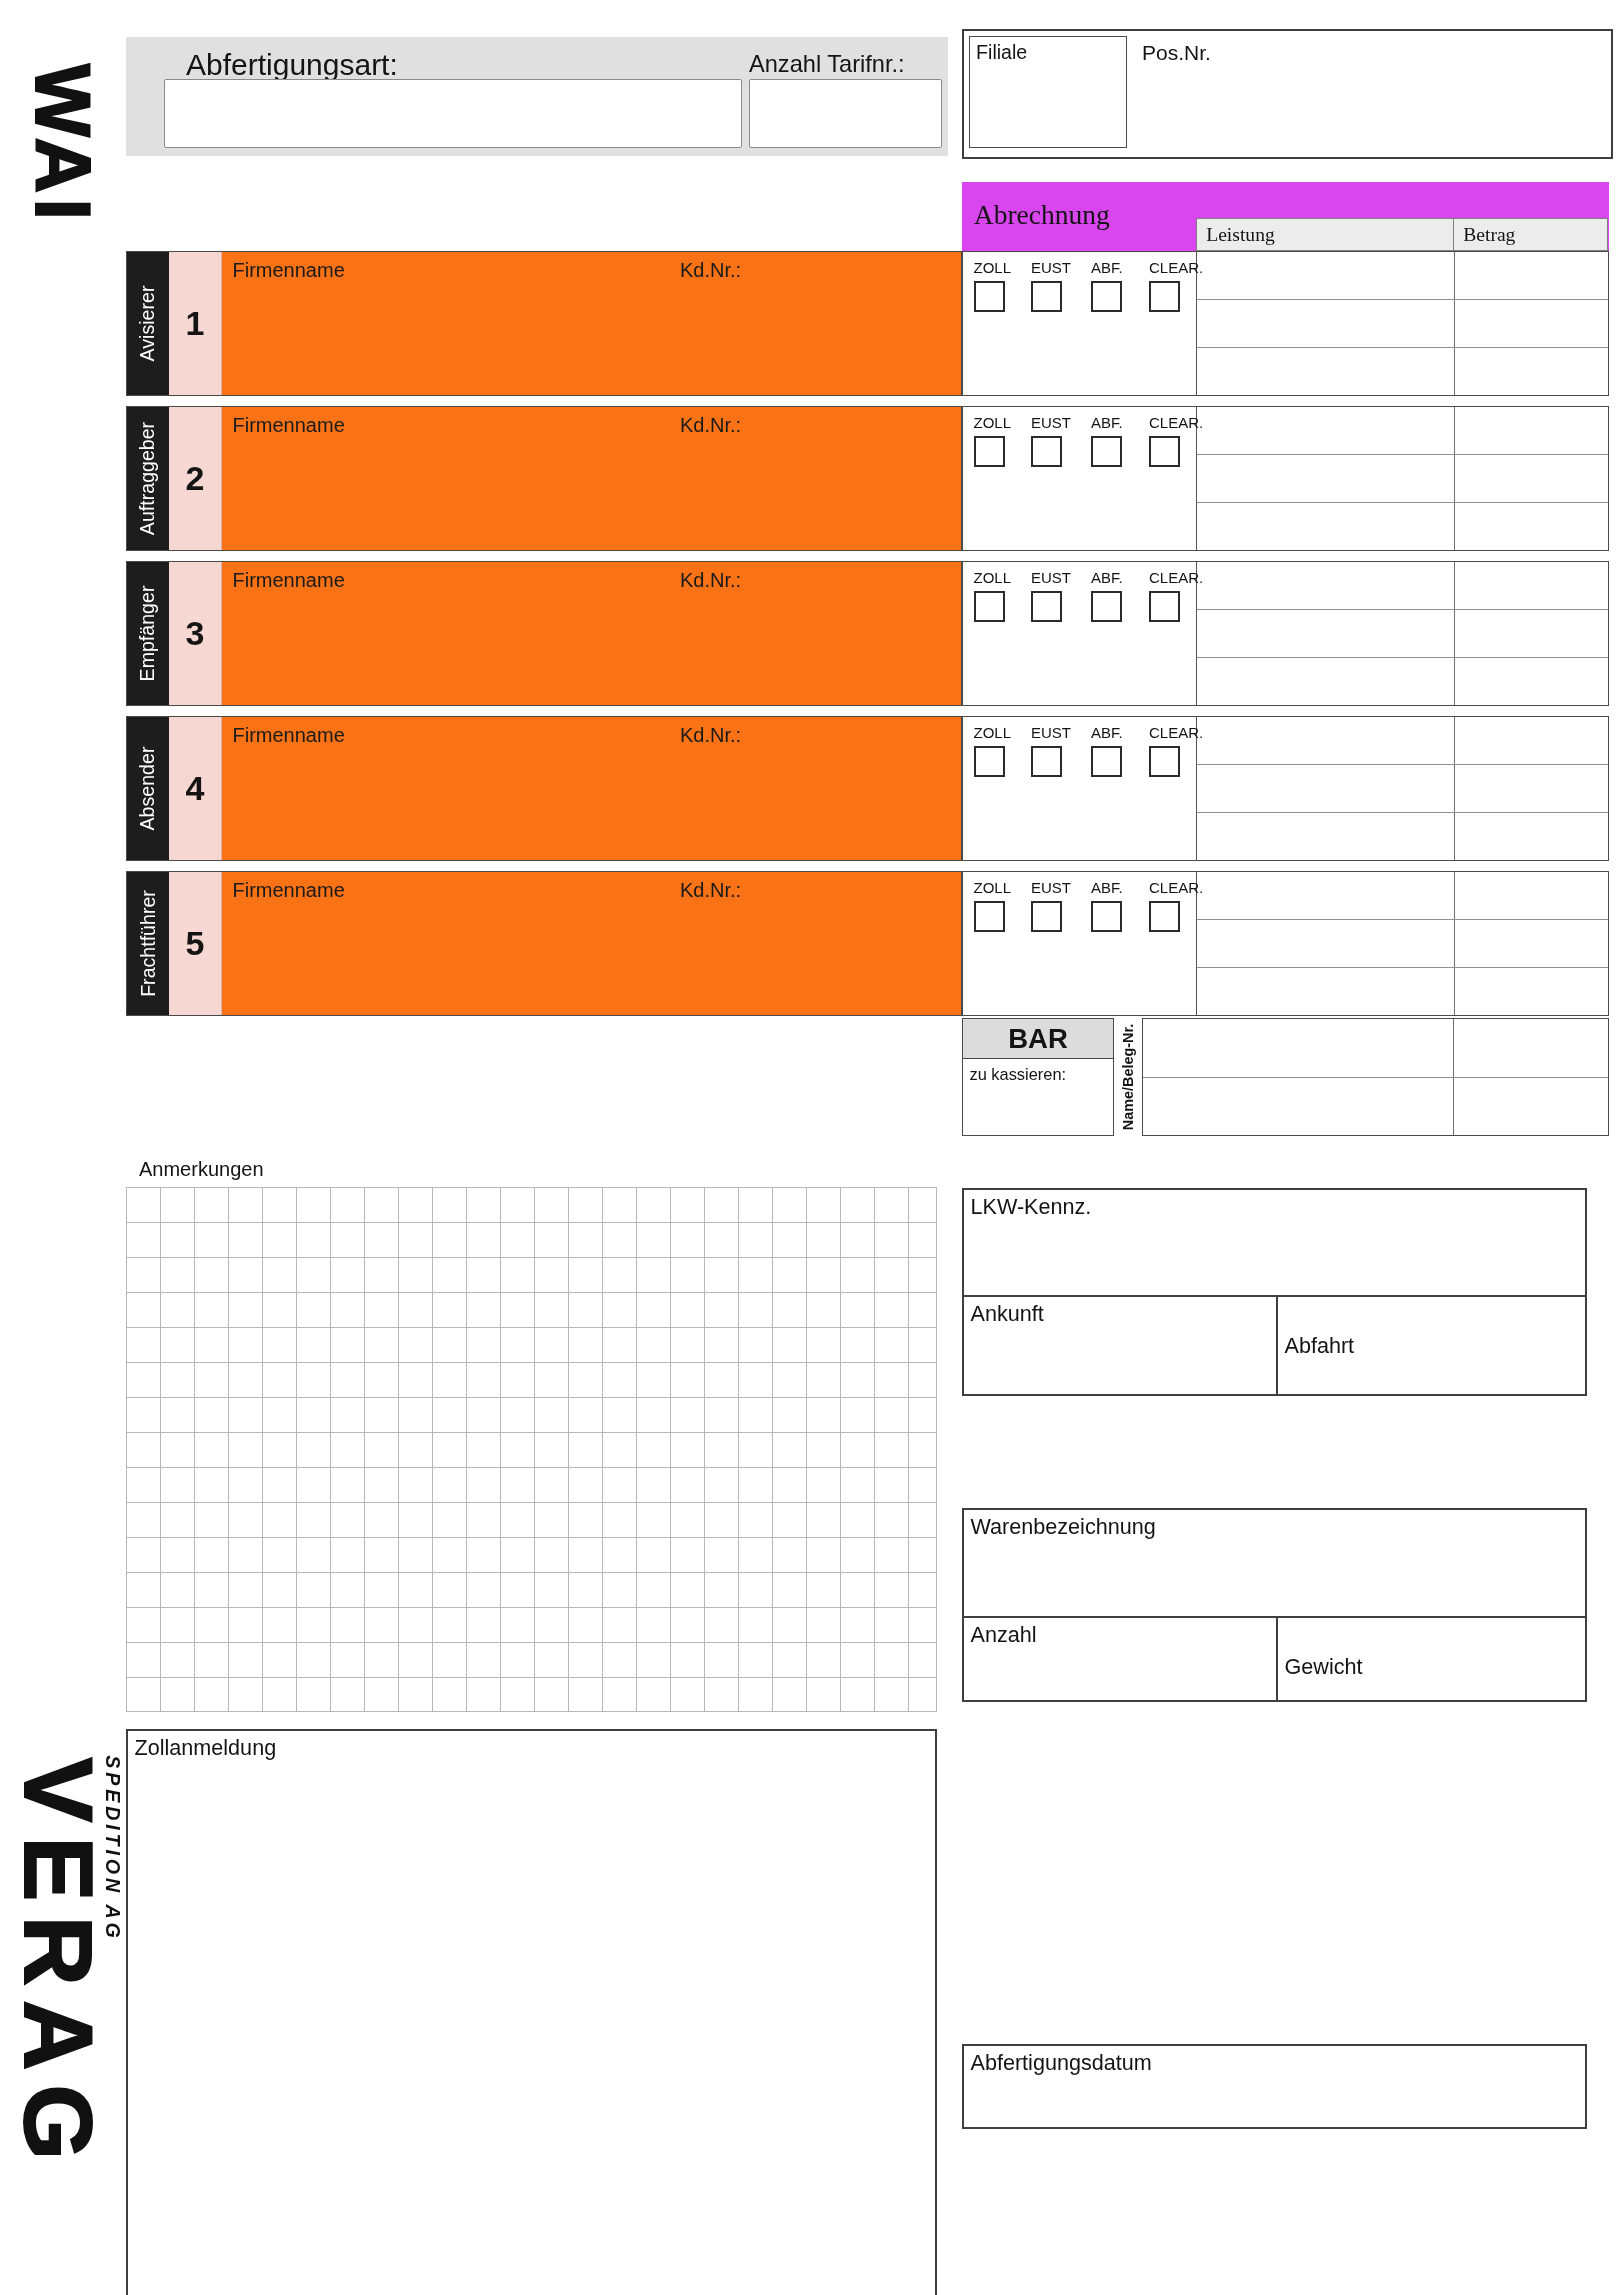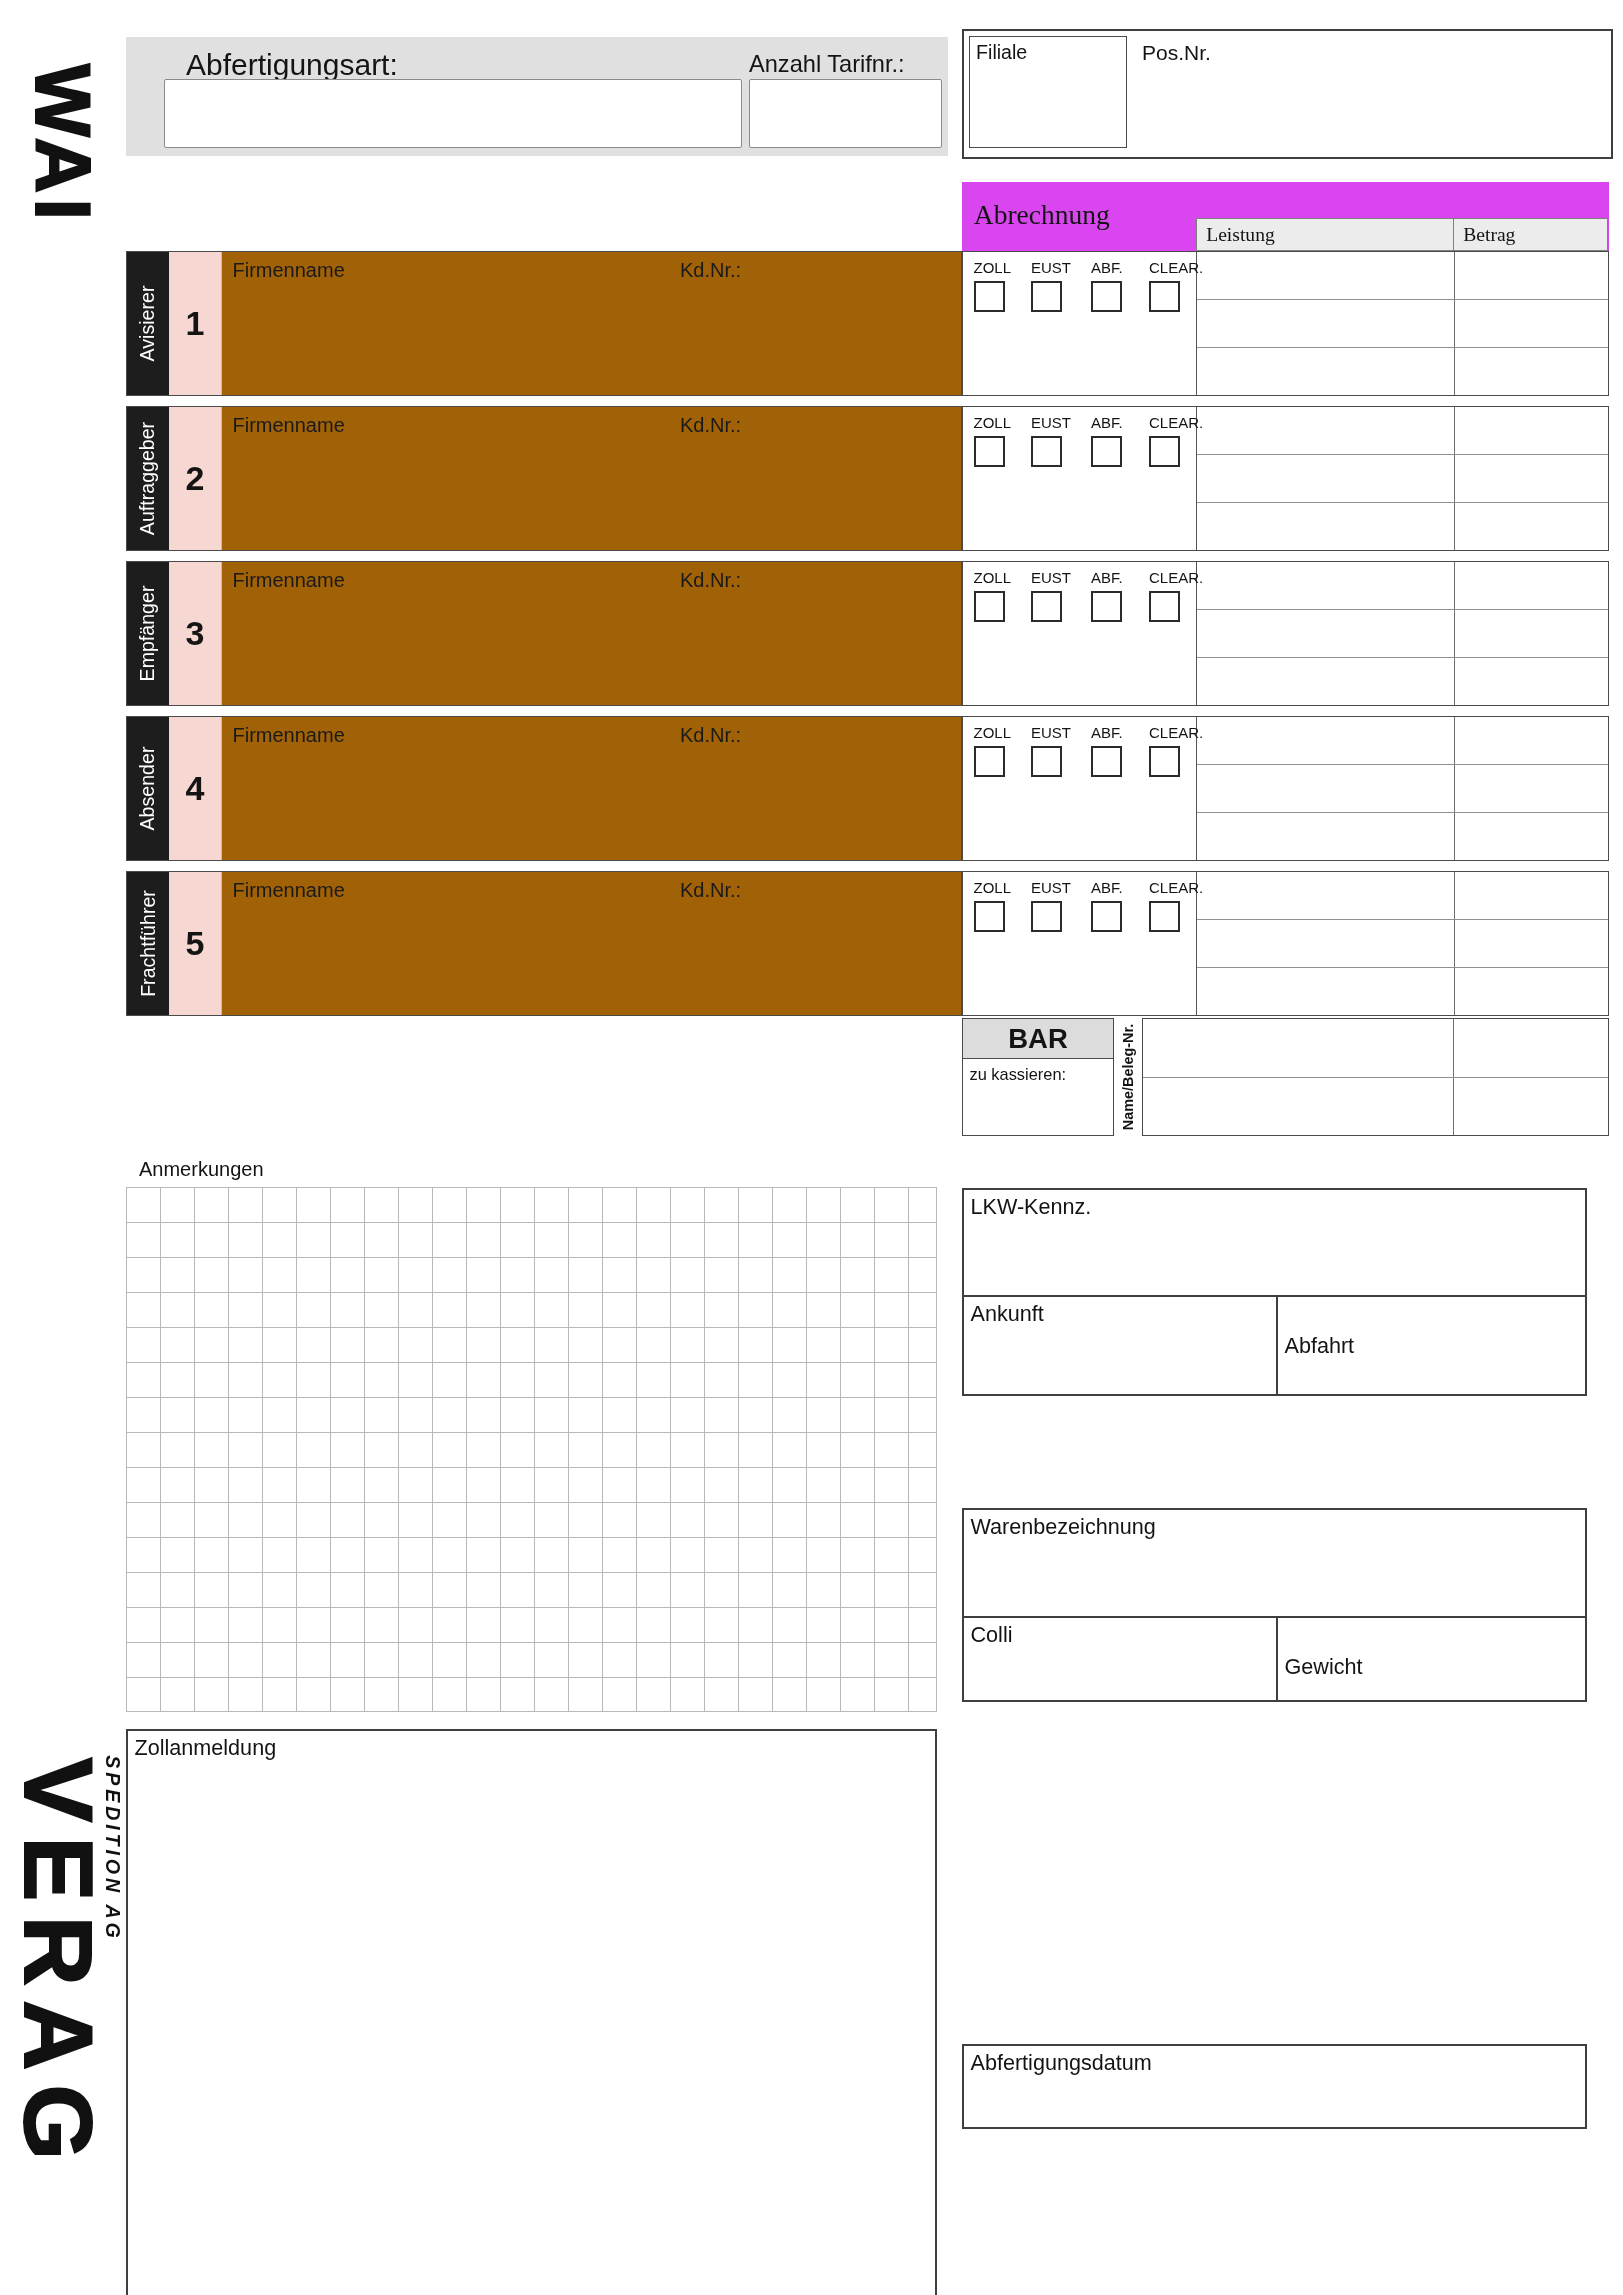--- a/index.html
+++ b/index.html
@@ -38,21 +38,21 @@
   .leistung-cell{left:234px;width:292px;}
   .betrag-cell{left:491px;width:155px;}
 
   
   .party-row{position:absolute;left:126px;width:1483px;height:145px;}
   .row-left{position:absolute;left:0;top:0;bottom:0;width:836px;border:1.3px solid #4a4a4a;box-sizing:border-box;background:#fff;}
   .role-tab{position:absolute;left:0;top:0;bottom:0;width:42px;background:#1d1d1d;display:flex;align-items:center;justify-content:center;}
   .role-text{color:#fff;font-size:19.6px;}
   .num-col{position:absolute;left:42px;top:0;bottom:0;width:52px;background:#f7d7d1;border-right:0.7px solid #d9b4ad;display:flex;align-items:center;justify-content:center;}
   .num-text{font-size:34px;font-weight:bold;}
-  .main-field{position:absolute;left:95px;top:0;bottom:0;right:0;background:#a16207;}
+  .main-field{position:absolute;left:95px;top:0;bottom:0;right:0;background:#f97316;}
   .fld-label{position:absolute;font-size:20px;color:#1a1a1a;}
   .lbl-firmenname{left:10.5px;top:6.5px;}
   .lbl-kdnr{left:458px;top:6.5px;}
   .row-right{position:absolute;left:836px;top:0;bottom:0;right:0;border:1.3px solid #4a4a4a;box-sizing:border-box;background:#fff;}
   .cb-area{position:absolute;left:0;top:0;bottom:0;width:234px;border-right:1.3px solid #555;box-sizing:border-box;}
   .cb-col{position:absolute;top:6.5px;}
   .cb-label{display:block;font-size:15px;margin-bottom:5.2px;white-space:nowrap;}
   .checkbox{width:31px;height:31px;background:#fff;border:2px solid #2b2b2b;box-sizing:border-box;}
   .amount-grid{position:absolute;left:234px;right:0;top:0;bottom:0;display:flex;flex-direction:column;}
   .amt-row{flex:1;display:flex;border-bottom:0.7px solid #909090;}
@@ -404,21 +404,21 @@
       <div class="split-right">
         <span class="box-label">Abfahrt</span>
       </div>
     </div>
   </div>
 
   <div class="abs big-box waren-box">
     <span class="box-label">Warenbezeichnung</span>
     <div class="split-bottom waren-split">
       <div class="split-left">
-        <span class="box-label">Colli</span>
+        <span class="box-label">Anzahl</span>
       </div>
       <div class="split-right">
         <span class="box-label">Gewicht</span>
       </div>
     </div>
   </div>
 
   <div class="abs big-box zoll-box">
     <span class="box-label">Zollanmeldung</span>
   </div>

